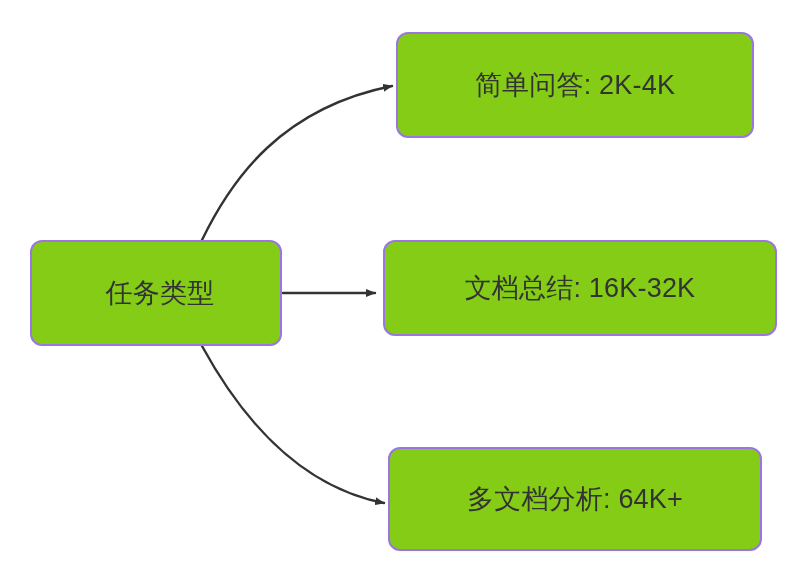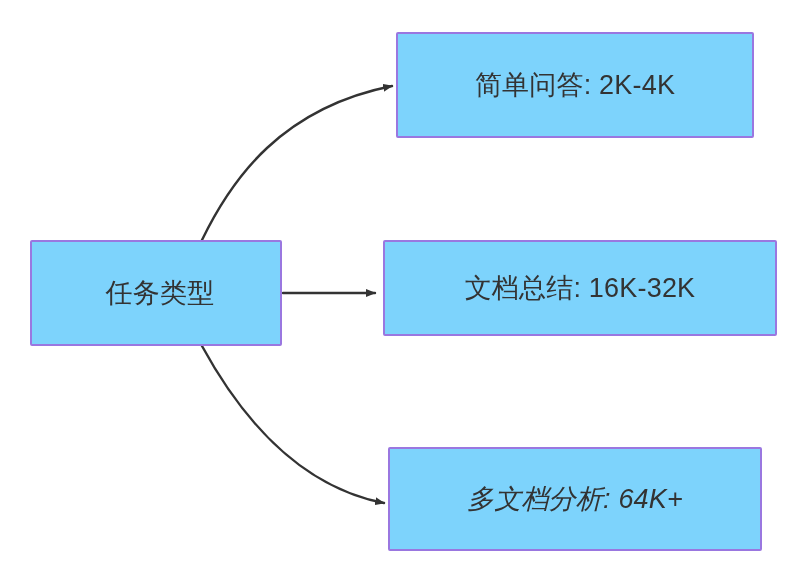--- a/index.html
+++ b/index.html
@@ -22,40 +22,40 @@
   #edge-layer {
     position: absolute;
     left: 0;
     top: 0;
     width: 787px;
     height: 572px;
   }
   .node {
     position: absolute;
     box-sizing: border-box;
-    background: #7dd3fc;
+    background: #84cc16;
     border: 2px solid #9a77e0;
-    border-radius: 2px;
+    border-radius: 12px;
     display: flex;
     align-items: center;
     justify-content: center;
     color: #333333;
     font-size: 27px;
     line-height: 1.2;
     letter-spacing: 0.2px;
     white-space: nowrap;
   }
   .node-label {
     display: block;
   }
   
   #node-source       { left: 30px;  top: 240px; width: 252px; height: 106px; padding-left: 8px; }
   #node-simple-qa    { left: 396px; top: 32px;  width: 358px; height: 106px; }
   #node-doc-summary  { left: 383px; top: 240px; width: 394px; height: 96px; text-align: center; }
-  #node-multi-doc    { left: 388px; top: 447px; width: 374px; height: 104px; font-style: italic; }
+  #node-multi-doc    { left: 388px; top: 447px; width: 374px; height: 104px; }
 </style>
 </head>
 <body>
 
 <div id="diagram-canvas">
 
   <svg id="edge-layer" viewBox="0 0 787 572" width="787" height="572" xmlns="http://www.w3.org/2000/svg">
     <defs>
       <marker id="arrowhead" markerWidth="10" markerHeight="8" refX="9" refY="4" orient="auto" markerUnits="userSpaceOnUse">
         <path d="M 0 0 L 10 4 L 0 8 z" fill="#333333"></path>

